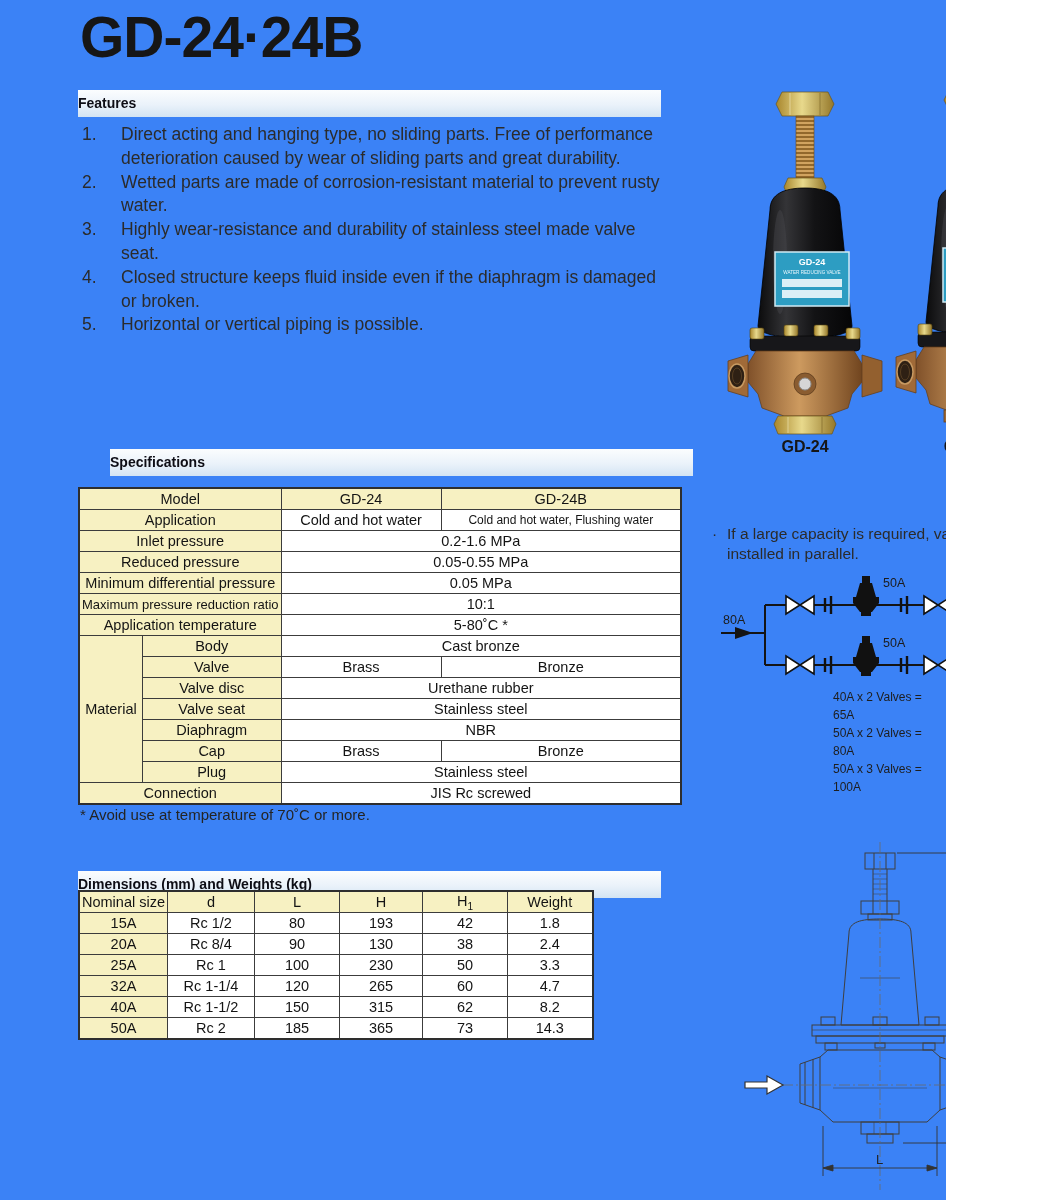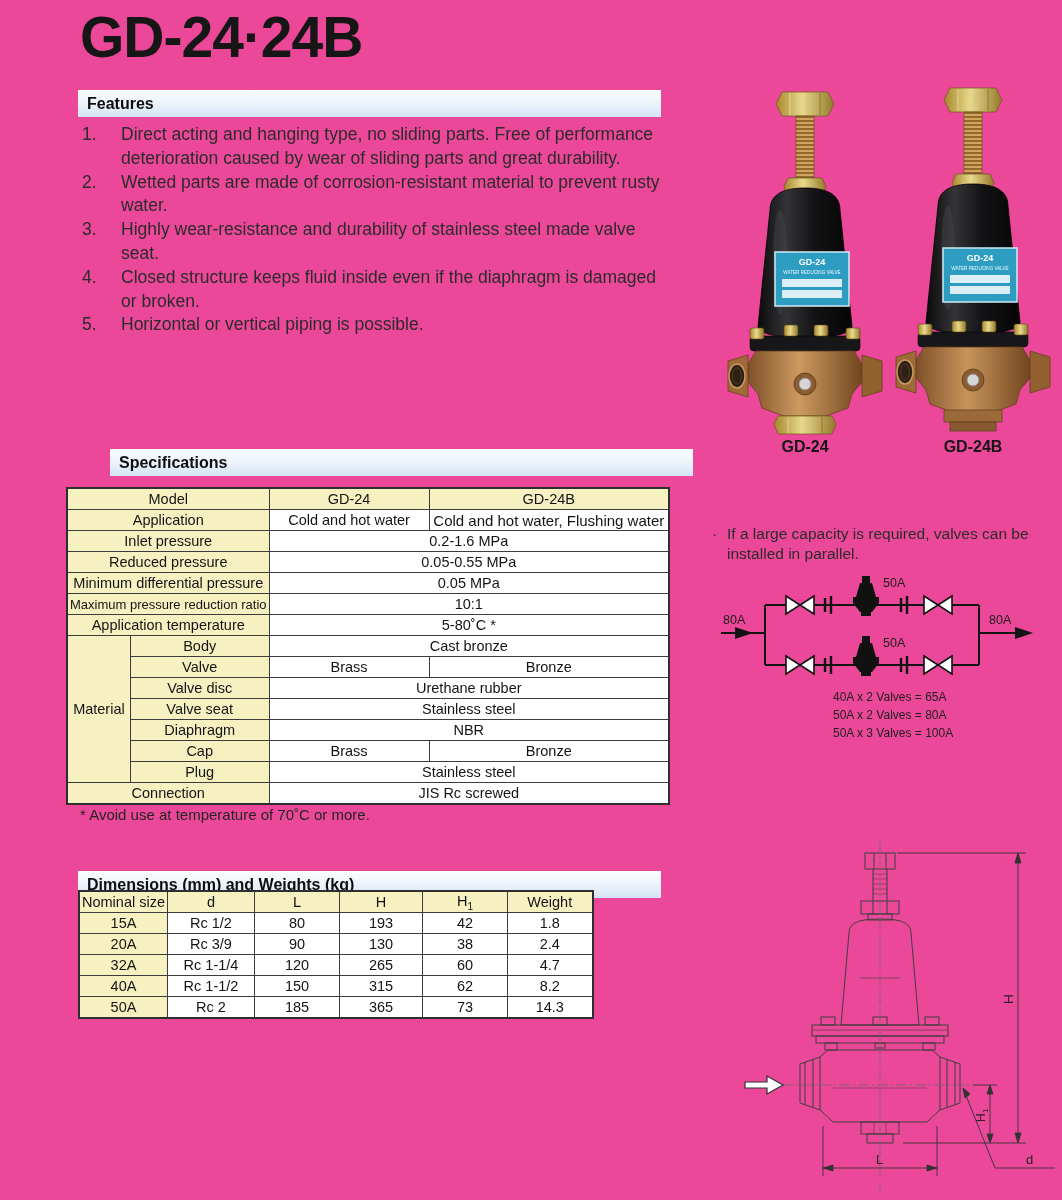--- a/index.html
+++ b/index.html
@@ -1,34 +1,34 @@
 <!DOCTYPE html>
 <html><head>
 <meta charset="utf-8">
 <style>
   html,body{margin:0;padding:0;background:#fff;}
-  .page{position:relative;width:1062px;height:1200px;background:#ec4899;overflow:hidden;
+  .page{position:relative;width:946px;height:1200px;background:#3b82f6;overflow:hidden;
         font-family:"Liberation Sans",sans-serif;color:#222;}
   .abs{position:absolute;}
   .title{left:80px;top:4px;font-size:57px;font-weight:bold;letter-spacing:-1px;color:#161616;}
   .band{left:78px;width:583px;height:27px;
         background:linear-gradient(180deg,#fbfdfe 0%,#eaf2fa 55%,#d3e4f3 100%);}
-  .band span{display:block;font-size:16px;font-weight:bold;color:#0d0d15;line-height:27px;padding-left:9px;}
+  .band span{display:block;font-size:14px;font-weight:bold;color:#0d0d15;line-height:27px;}
   .features{left:82px;top:123px;width:586px;list-style:none;margin:0;padding:0;}
   .features li{display:flex;font-size:17.5px;line-height:1.36;color:#2b2b2b;}
   .features .num{width:27px;flex-shrink:0;}
   .features .txt{flex:1;margin-left:12px;}
   table{border-collapse:collapse;table-layout:fixed;}
-  .spec{left:66px;top:487px;}
+  .spec{left:78px;top:487px;}
   .dims{left:78px;top:890px;}
   td,th{border:1px solid #3c3c3c;font-size:14.5px;font-weight:normal;text-align:center;
         height:20px;padding:0 2px;background:#fff;color:#141414;overflow:hidden;white-space:nowrap;}
   .spec table,.dims table{border:2px solid #2e2e2e;}
   .y{background:#f7f1c2;}
-  .sm{font-size:15px;margin-left:16px;}
+  .sm{font-size:12px;margin-left:16px;}
   .sm2{font-size:13px;}
   .footnote{left:80px;top:806px;font-size:15px;color:#242424;}
   .pnote{left:712px;top:524px;width:348px;display:flex;font-size:15.5px;line-height:1.3;color:#2b2b2b;}
   .pnote .blt{width:15px;flex-shrink:0;}
   .formulas{left:833px;top:688px;font-size:12px;line-height:1.5;color:#1e1e1e;}
   .caption{width:166px;text-align:center;font-size:16px;font-weight:bold;color:#161616;}
   sub{font-size:10px;}
   svg text{font-family:"Liberation Sans",sans-serif;}
 </style>
 </head>
@@ -378,25 +378,33 @@
       <tr>
         <td class="y">15A</td>
         <td>Rc 1/2</td>
         <td>80</td>
         <td>193</td>
         <td>42</td>
         <td>1.8</td>
       </tr>
       <tr>
         <td class="y">20A</td>
-        <td>Rc 3/9</td>
+        <td>Rc 8/4</td>
         <td>90</td>
         <td>130</td>
         <td>38</td>
         <td>2.4</td>
+      </tr>
+      <tr>
+        <td class="y">25A</td>
+        <td>Rc 1</td>
+        <td>100</td>
+        <td>230</td>
+        <td>50</td>
+        <td>3.3</td>
       </tr>
       <tr>
         <td class="y">32A</td>
         <td>Rc 1-1/4</td>
         <td>120</td>
         <td>265</td>
         <td>60</td>
         <td>4.7</td>
       </tr>
       <tr>

